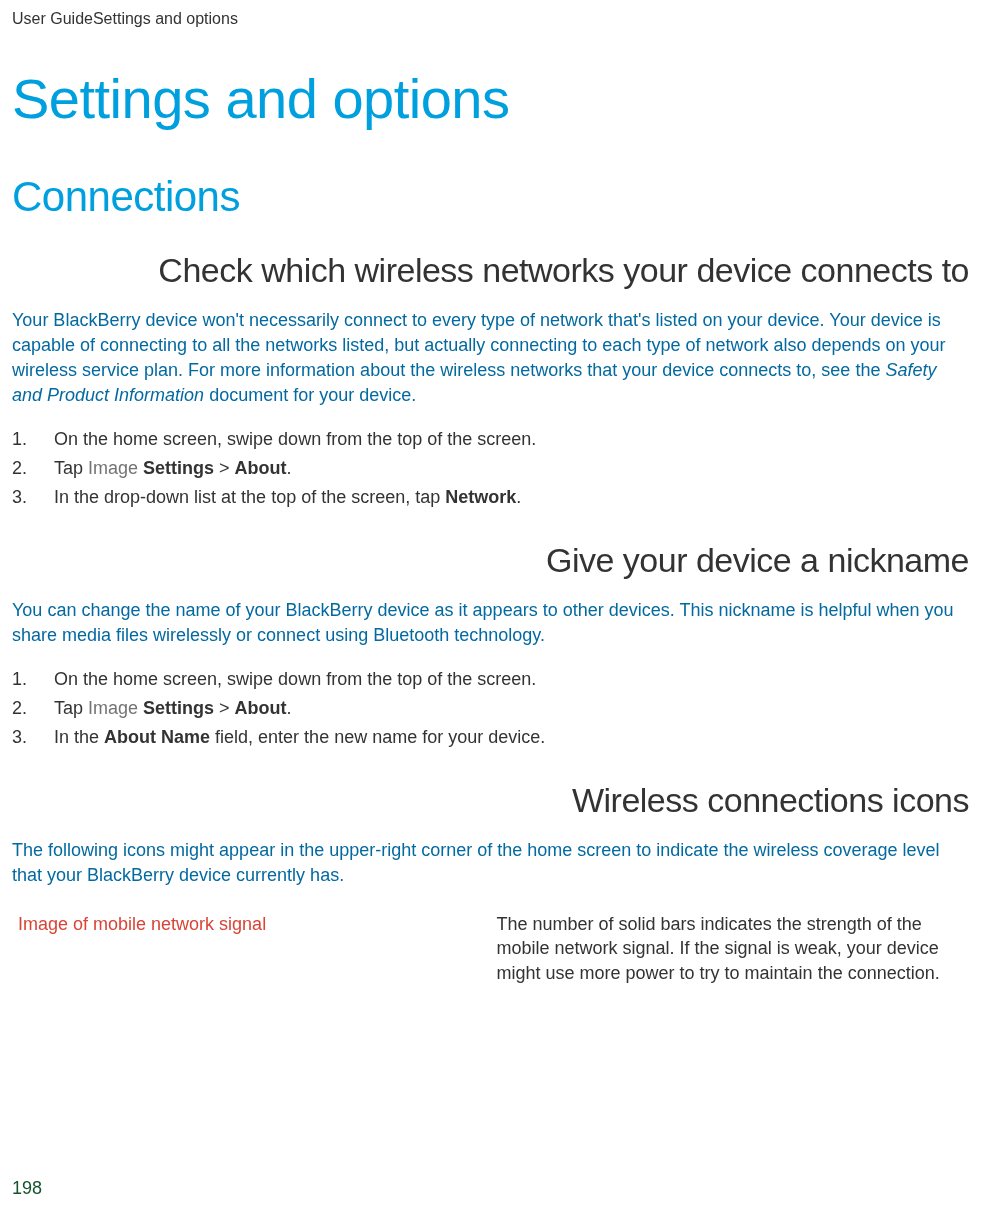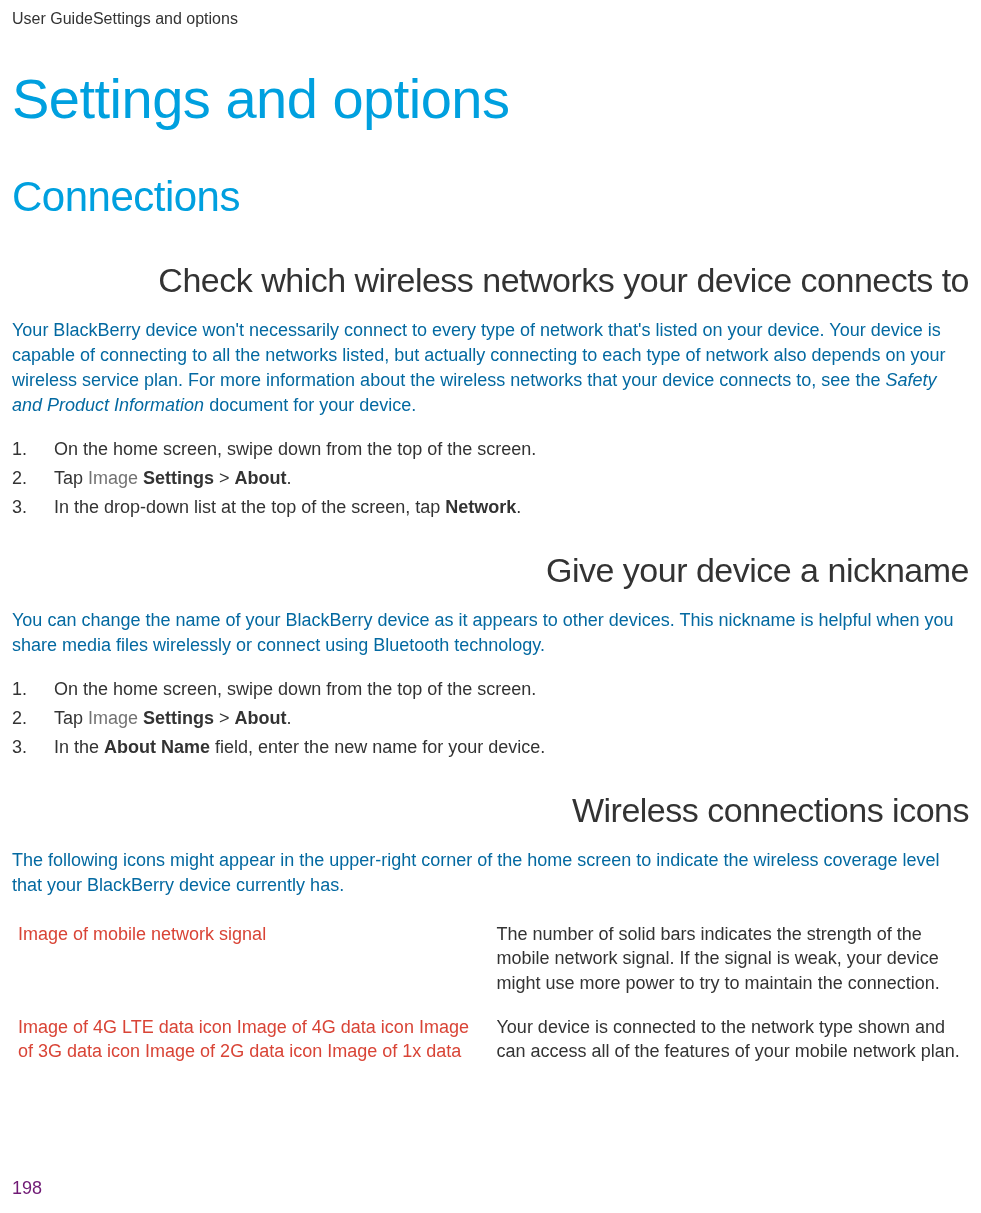--- a/index.html
+++ b/index.html
@@ -24,21 +24,21 @@
     color: #00A0DF;
     font-size: 56px;
     font-weight: 300;
     margin-bottom: 42px;
     letter-spacing: -0.5px;
   }
   h2.section {
     color: #00A0DF;
     font-size: 42px;
     font-weight: 300;
-    margin-bottom: 38px;
+    margin-bottom: 28px;
     letter-spacing: -0.5px;
   }
   h3.subsection {
     color: #333;
     font-size: 34px;
     font-weight: 300;
     line-height: 1.25;
     margin-bottom: 16px;
     letter-spacing: -0.5px;
     text-align: right;
@@ -81,21 +81,21 @@
     width: 50%;
   }
   table.icon-table td.left {
     color: #D94436;
   }
   .page-num {
     position: absolute;
     bottom: 14px;
     left: 12px;
     font-size: 18px;
-    color: #701a75;
+    color: #14532d;
     text-align: center;
   }
 </style>
 </head>
 <body>
 
 <div class="header-row">
   <span>User Guide</span>
   <span>Settings and options</span>
 </div>
@@ -155,20 +155,16 @@
 <h3 class="subsection">Wireless connections icons</h3>
 
 <p class="body">The following icons might appear in the upper-right corner of the home screen to indicate the wireless coverage level that your BlackBerry device currently has.</p>
 
 <table class="icon-table">
   <tbody>
       <tr>
     <td class="left">Image of mobile network signal</td>
     <td>The number of solid bars indicates the strength of the mobile network signal. If the signal is weak, your device might use more power to try to maintain the connection.</td>
   </tr>
-  <tr>
-    <td class="left">Image of 4G LTE data icon  Image of 4G data icon  Image of 3G data icon  Image of 2G data icon  Image of 1x data</td>
-    <td>Your device is connected to the network type shown and can access all of the features of your mobile network plan.</td>
-  </tr>
 </tbody>
   </table>
 
 <div class="page-num">198</div>
 
 </body></html>

